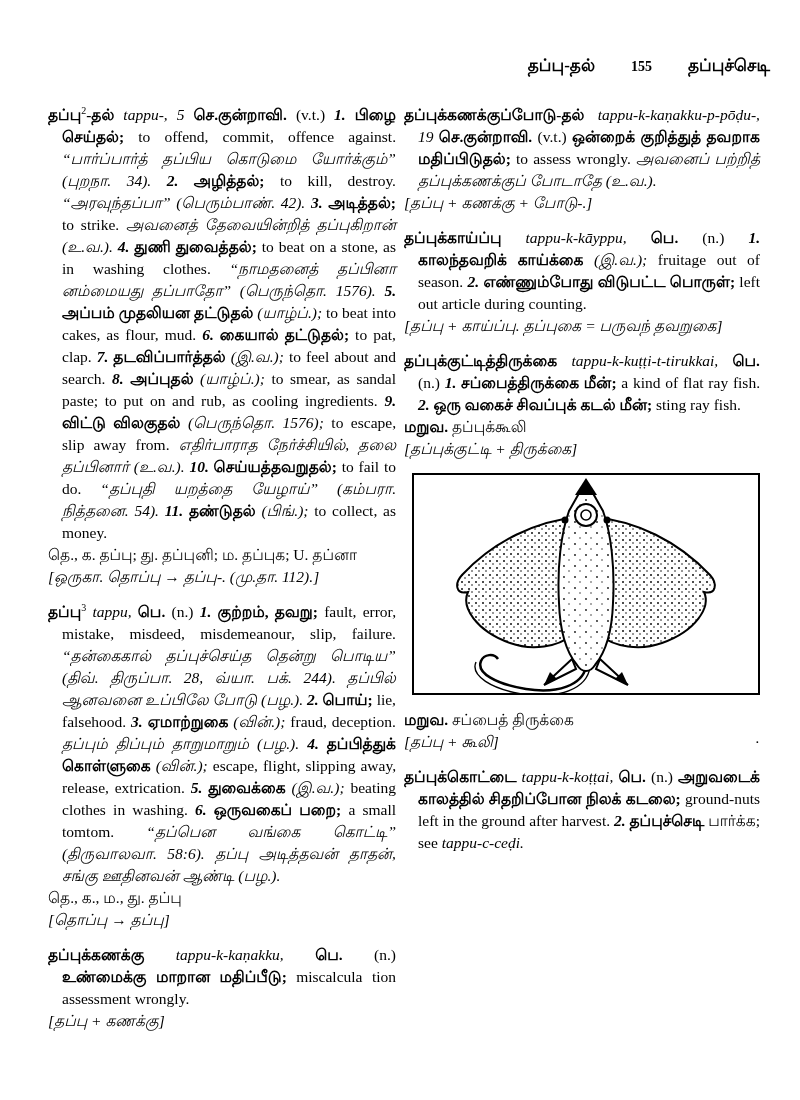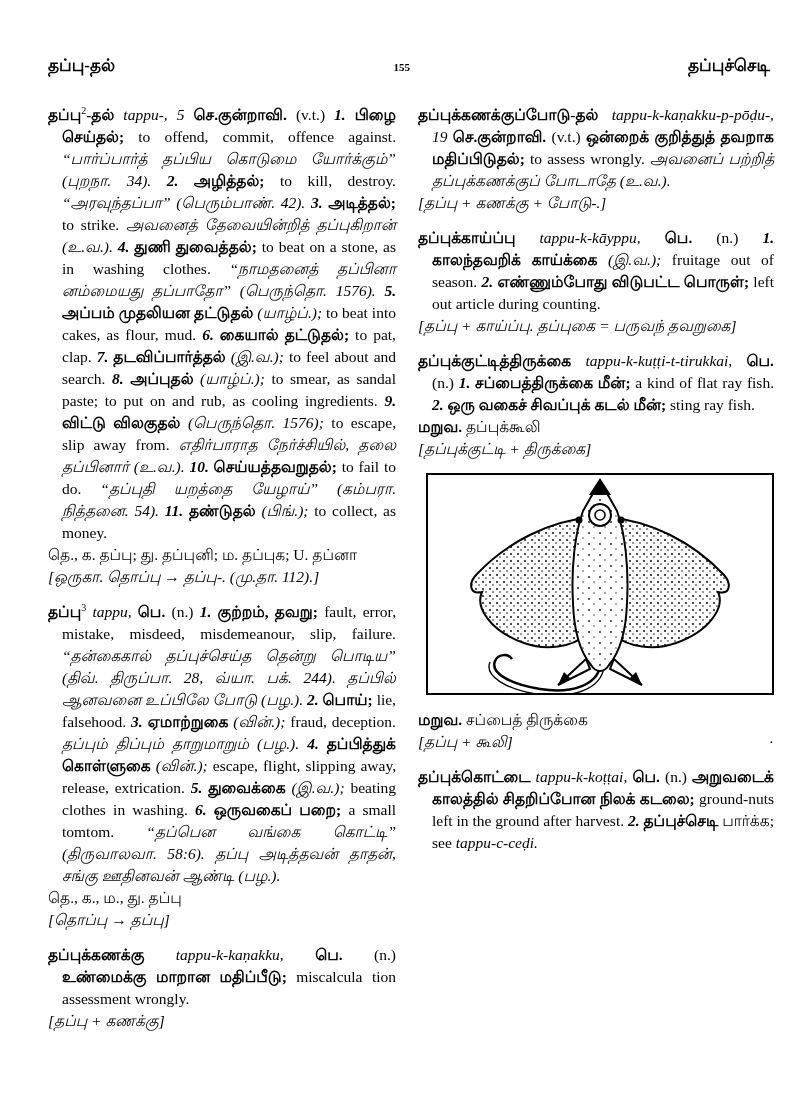--- a/index.html
+++ b/index.html
@@ -4,27 +4,27 @@
 <style>
   html,body{margin:0;padding:0;}
   body{
     width:800px;height:1100px;position:relative;background:#ffffff;color:#000;
     font-family:"Liberation Serif","DejaVu Serif",serif;
     font-size:15.5px;line-height:1.42;
     -webkit-font-smoothing:antialiased;
   }
   .page-header{
     position:absolute;top:54px;left:48px;width:722px;
-    display:flex;justify-content:space-between;align-items:baseline;
+    display:flex;justify-content:flex-end;align-items:baseline;
     font-weight:bold;font-size:17px;gap:36px;
   }
-  .page-header .pageno{font-weight:bold;font-size:11px;}
+  .page-header .pageno{font-weight:bold;font-size:14px;}
   .col{position:absolute;top:96px;}
   #col-left{left:48px;width:348px;}
-  #col-right{left:418px;width:356px;}
+  #col-right{left:404px;width:356px;}
   .entry{margin:8px 0 13px 0;}
   .entry p{margin:0;}
   .entry .body{
     text-align:justify;text-justify:inter-word;
     padding-left:14px;text-indent:-14px;
   }
   .subline{margin:7px 0 0 38px;}
   .etym{margin:7px 0 0 38px;font-style:italic;}
   .etym .mark{float:right;font-style:normal;}
   .run-hw{font-weight:bold;}

